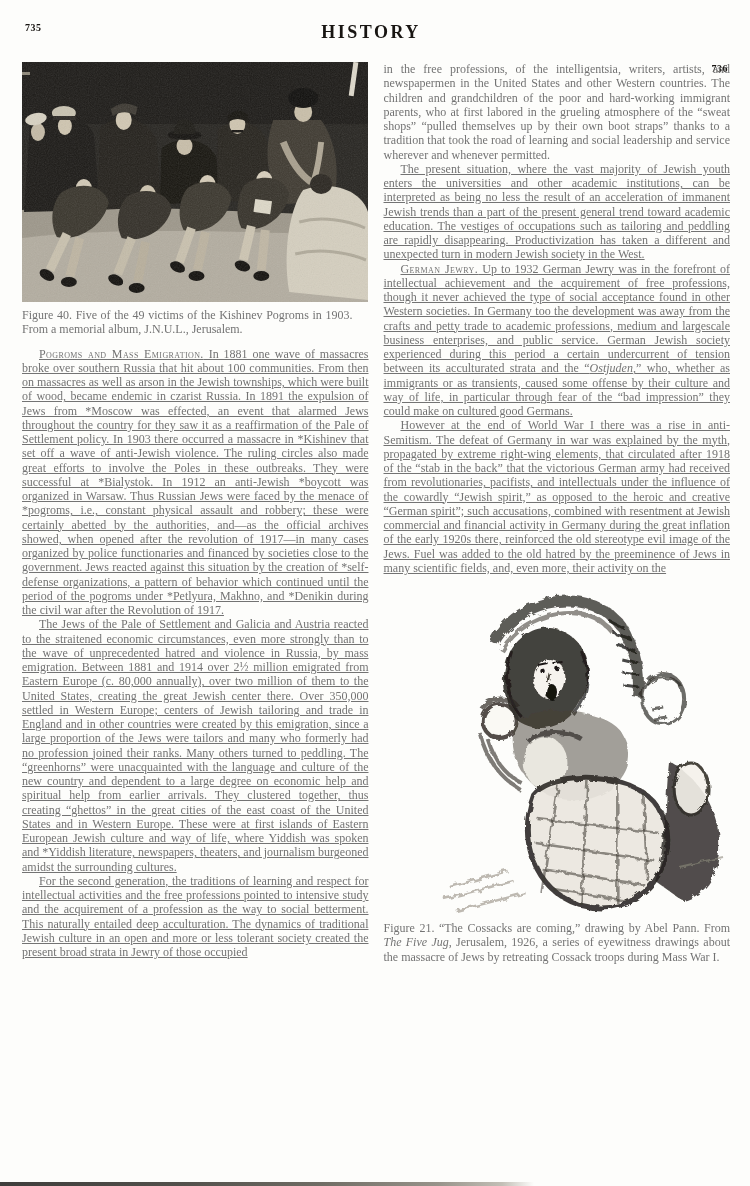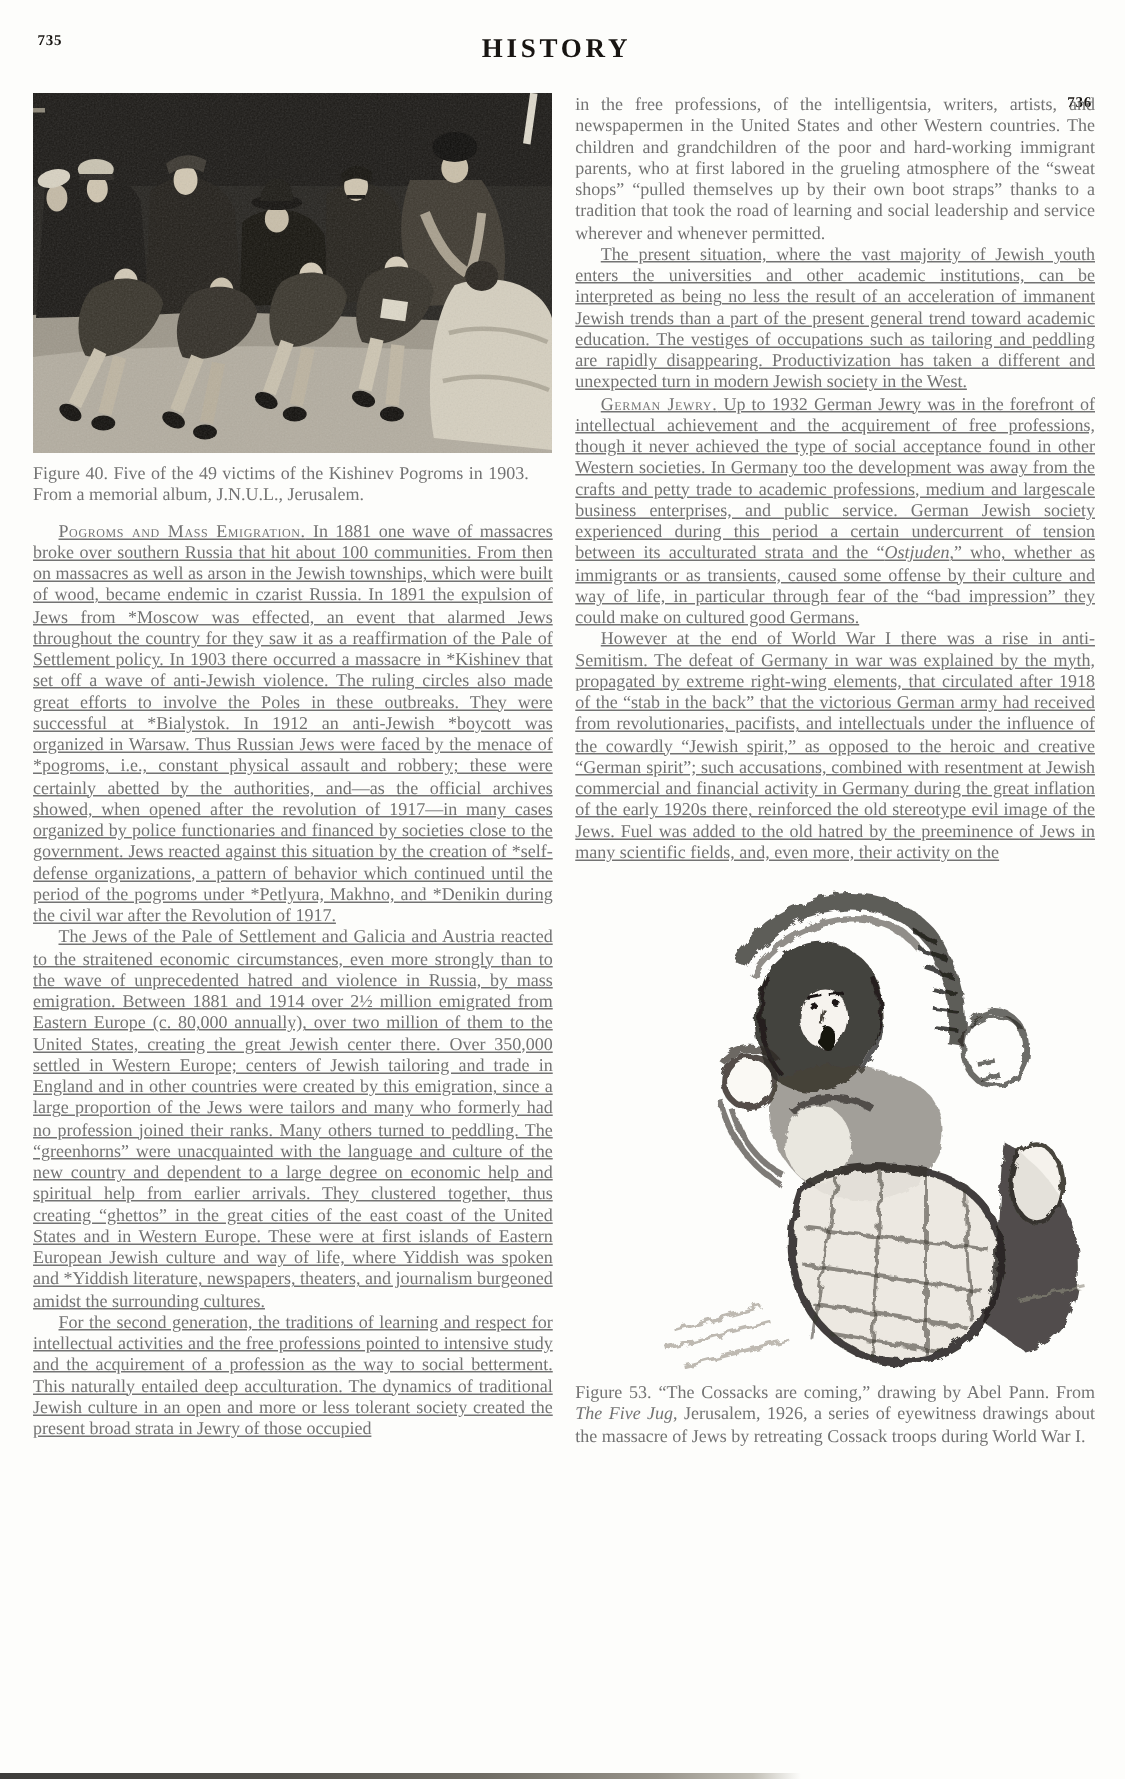--- a/index.html
+++ b/index.html
@@ -171,18 +171,18 @@
             <path d="M206,104 C214,94 234,94 240,106 M210,128 L222,126 M212,138 L226,136" stroke="#2f2c27" stroke-width="3" fill="none" opacity="0.7"></path>
             <path d="M228,180 C256,196 276,224 278,258 C280,292 266,314 242,320 L214,300 C226,262 224,216 228,180 Z" fill="#26231f" opacity="0.8"></path>
             <ellipse cx="250" cy="208" rx="17" ry="26" fill="#f4f1ea" stroke="#35312b" stroke-width="3" opacity="0.9"></ellipse>
 
             <path d="M8,306 L66,290 M2,318 L72,300 M14,330 L84,312" stroke="#9b958a" stroke-width="2.5" fill="none" opacity="0.65"></path>
             <path d="M238,286 L282,276" stroke="#8d887d" stroke-width="2" fill="none" opacity="0.6"></path>
           </g>
         </svg>
       </div>
 
-      <p class="caption cap41"><span>Figure 53. “The Cossacks are coming,” drawing by Abel Pann. From </span><i>The Five Jug</i><span>, Jerusalem, 1926, a series of eyewitness drawings about the massacre of Jews by retreating Cossack troops during World War I.</span></p>
+      <p class="caption cap41"><span>Figure 21. “The Cossacks are coming,” drawing by Abel Pann. From </span><i>The Five Jug</i><span>, Jerusalem, 1926, a series of eyewitness drawings about the massacre of Jews by retreating Cossack troops during Mass War I.</span></p>
     </div>
   </div>
 
   <div class="scan-bar"></div>
 </div>
 
 </body></html>

